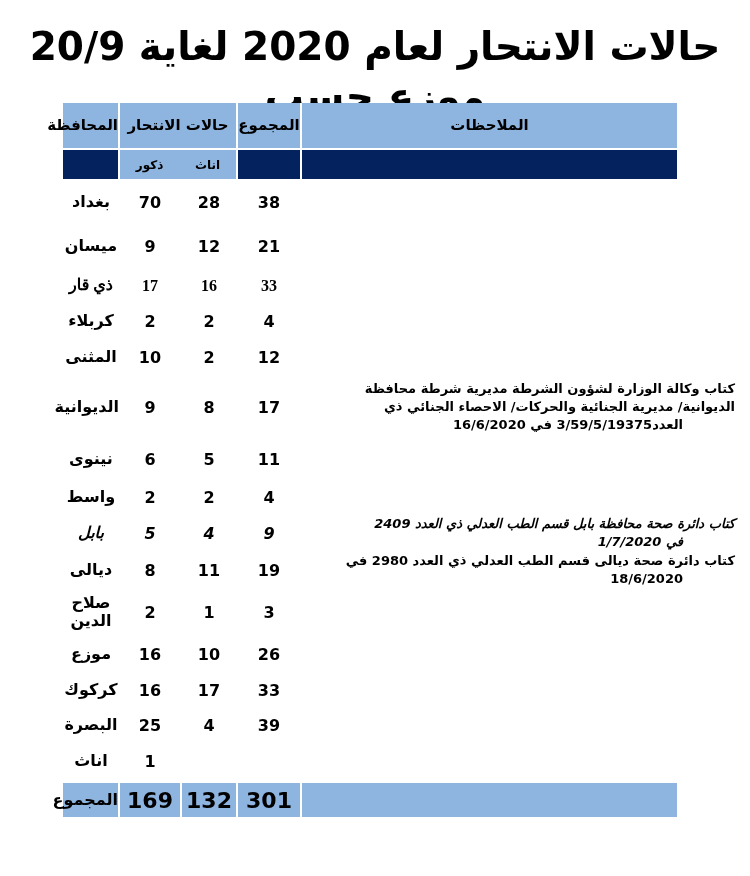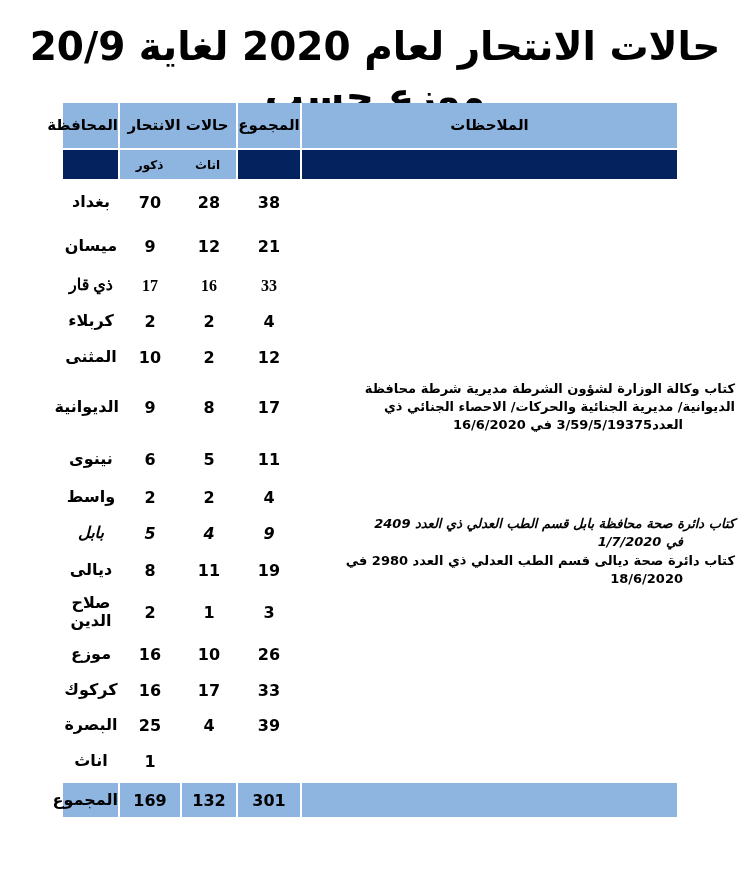--- a/index.html
+++ b/index.html
@@ -69,21 +69,21 @@
   }
   .note-line { white-space:nowrap; }
   .note-line:last-child { padding-right:52px; }
   .note .note-line:only-child { padding-right:0; }
   
   tr.footer td {
     background:#8eb4e0;
     height:34px;
     border-right:2px solid #ffffff;
     border-top:2px solid #ffffff;
-    font-size:16px;
+    font-size:22px;
   }
   tr.footer td.gov { font-size:16px; }
 </style>
 </head>
 <body>
 
 <div class="title">
   <div>حالات الانتحار لعام 2020 لغاية 20/9 موزع حسب</div>
   <div>المحافظة</div>
 </div>

